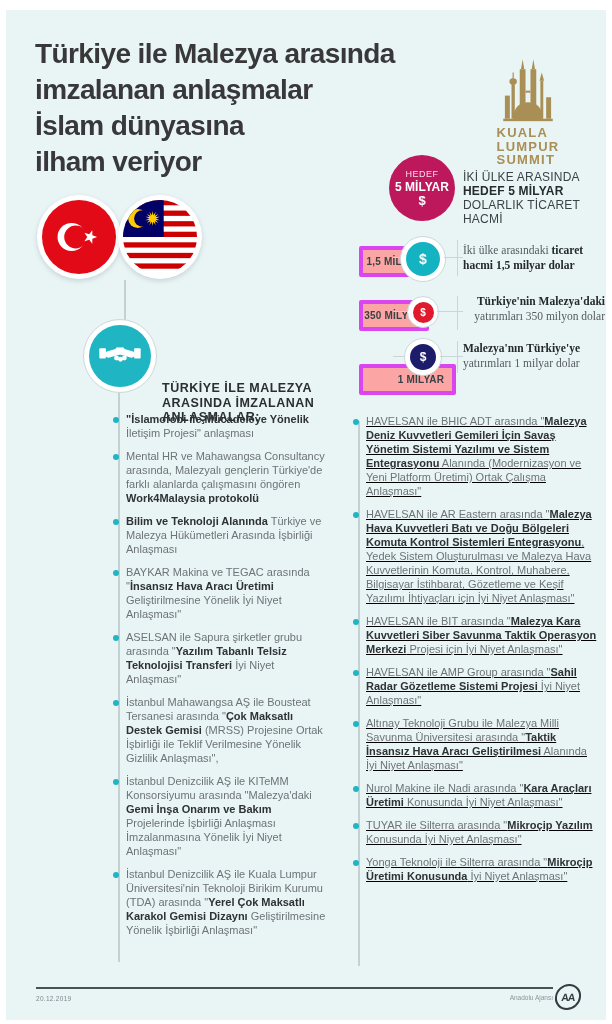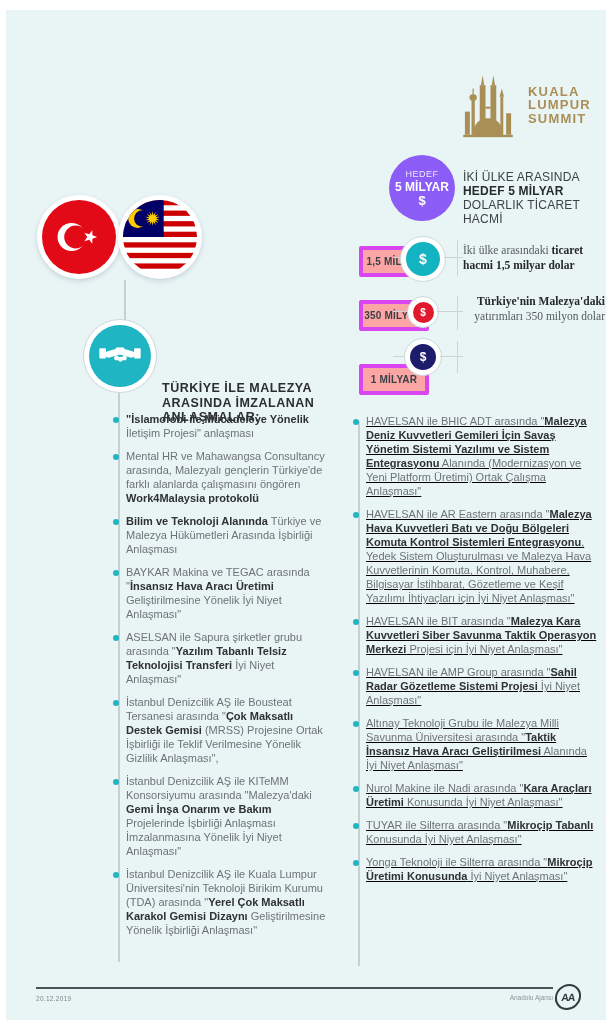--- a/index.html
+++ b/index.html
@@ -13,42 +13,42 @@
   
   .title{
     position:absolute;left:29px;top:26px;width:420px;
     font-size:28px;line-height:36px;font-weight:700;letter-spacing:-0.6px;
     color:#38383a;white-space:pre-line;
   }
   .subtitle{
     position:absolute;left:224px;top:131px;width:165px;
     font-size:13px;line-height:15.5px;font-weight:700;color:#3f4042;white-space:pre-line;
   }
-  .summit{position:absolute;left:457px;top:62px;width:130px;display:flex;align-items:center;gap:15px;}
+  .summit{position:absolute;left:457px;top:46px;width:130px;display:flex;align-items:center;gap:4px;flex-direction:column;}
   .summit svg{display:block;}
   .summit-name{
     font-size:13px;line-height:13.5px;font-weight:700;letter-spacing:1.2px;
     color:var(--gold,#a98f56);white-space:pre-line;
   }
 
   
   .flag{position:absolute;width:74px;height:74px;background:#fff;border-radius:50%;
         padding:5px;box-shadow:0 2px 5px rgba(40,70,75,.18);}
   .flag svg{display:block;width:74px;height:74px;}
   .flag-turkey{left:31px;top:185px;}
   .flag-malaysia{left:112px;top:185px;}
 
   
   .vline{position:absolute;width:2px;background:#c3d1d3;}
   .hline{position:absolute;height:1px;background:#c9d5d7;}
 
   
   .target-circle{
     position:absolute;left:383px;top:145px;width:66px;height:66px;border-radius:50%;
-    background:#8b5cf6;color:#fff;display:flex;flex-direction:column;
+    background:#be185d;color:#fff;display:flex;flex-direction:column;
     align-items:center;justify-content:center;text-align:center;
   }
   .target-circle .t1{font-size:9px;letter-spacing:.5px;opacity:.85;line-height:11px;}
   .target-circle .t2{font-size:12px;font-weight:700;line-height:14px;}
   .target-circle .t3{font-size:13px;font-weight:700;line-height:14px;}
   .target-desc{
     position:absolute;left:457px;top:160px;width:142px;
     font-size:12px;line-height:14px;letter-spacing:.2px;color:#3c4346;
   }
   .seg .b,.target-desc .b{font-weight:700;color:#262b2d;}
@@ -91,20 +91,24 @@
   .agency{position:absolute;left:457px;top:984px;width:90px;text-align:right;font-size:6.5px;color:#8d9699;}
   .aa-logo{position:absolute;left:549px;top:974px;width:22px;height:22px;border:2.5px solid #333d40;
            border-radius:50%;display:flex;align-items:center;justify-content:center;
            font-size:10.5px;font-weight:900;color:#333d40;letter-spacing:-1px;transform:skewX(-6deg);background:transparent;}
 </style>
 </head>
 <body>
 
 <div class="canvas">
 
+  <div class="title">Türkiye ile Malezya arasında
+imzalanan anlaşmalar
+İslam dünyasına
+ilham veriyor</div>
 
   <div class="summit">
     <span>
       <svg width="50" height="66" viewBox="0 0 60 80" fill="#a98f56">
         <rect x="2" y="48" width="6" height="28"></rect>
         <rect x="10" y="34" width="4" height="42"></rect>
           <ellipse cx="12" cy="31" rx="4.5" ry="4"></ellipse>
           <rect x="11.3" y="20" width="1.4" height="8"></rect>
         <polygon points="23.5,4 21.5,16 25.5,16"></polygon>
           <rect x="20" y="16" width="7" height="60"></rect>
@@ -177,27 +181,28 @@
 
   <div class="stat-box" style="top:290px;">350 MİLYON</div>
   <div class="hline" style="left:387px;top:301px;width:14px;"></div>
   <div class="ring" style="left:401px;top:286px;width:30px;height:30px;">
     <div class="coin" style="width: 21px; height: 21px; font-size: 10px; background: rgb(225, 25, 45);">$</div>
   </div>
   <div class="hline" style="left:431px;top:301px;width:26px;"></div>
   <div class="vline" style="left:451px;top:286px;height:34px;width:1px;background:#c9d5d7;"></div>
   <div class="stat-desc" style="top:284px;text-align:right;"><span class="b">Türkiye'nin Malezya'daki</span><span> yatırımları 350 milyon dolar</span></div>
 
-  <div class="stat-box" style="top:354px;">1 MİLYAR</div>
+  <div class="stat-box" style="top:354px;padding-left:27px;">1 MİLYAR</div>
   <div class="hline" style="left:387px;top:346px;width:11px;"></div>
   <div class="ring" style="left:398px;top:328px;width:36px;height:36px;">
     <div class="coin" style="width: 26px; height: 26px; font-size: 12px; background: rgb(28, 28, 106);">$</div>
   </div>
   <div class="hline" style="left:434px;top:346px;width:23px;"></div>
   <div class="vline" style="left:451px;top:331px;height:32px;width:1px;background:#c9d5d7;"></div>
+  <div class="stat-desc" style="top:331px;"><span class="b">Malezya'nın Türkiye'ye</span><span> yatırımları 1 milyar dolar</span></div>
 
   <div class="hand-ring">
     <div class="hand-circle">
       <span>
         <svg width="44" height="44" viewBox="0 0 100 100" fill="#ffffff">
           <rect x="3" y="37" width="15" height="23" rx="2"></rect>
           <rect x="82" y="37" width="15" height="23" rx="2"></rect>
           <rect x="16" y="39" width="46" height="15" rx="7.5" transform="rotate(-16 39 46.5)"></rect>
           <rect x="38" y="39" width="46" height="15" rx="7.5" transform="rotate(16 61 46.5)"></rect>
           <circle cx="42" cy="59" r="5.5"></circle>
@@ -227,21 +232,21 @@
       <li>
         <span class="dot"></span>
         <p><span>BAYKAR Makina ve TEGAC arasında "</span><span class="b">İnsansız Hava Aracı Üretimi</span><span> Geliştirilmesine Yönelik İyi Niyet Anlaşması"</span></p>
       </li>
       <li>
         <span class="dot"></span>
         <p><span>ASELSAN ile Sapura şirketler grubu arasında "</span><span class="b">Yazılım Tabanlı Telsiz Teknolojisi Transferi</span><span> İyi Niyet Anlaşması"</span></p>
       </li>
       <li>
         <span class="dot"></span>
-        <p><span>İstanbul Denizcilik AŞ ile Bousteat Tersanesi arasında "</span><span class="b">Çok Maksatlı Destek Gemisi</span><span> (MRSS) Projesine Ortak İşbirliği ile Teklif Verilmesine Yönelik Gizlilik Anlaşması",</span></p>
+        <p><span>İstanbul Mahawangsa AŞ ile Bousteat Tersanesi arasında "</span><span class="b">Çok Maksatlı Destek Gemisi</span><span> (MRSS) Projesine Ortak İşbirliği ile Teklif Verilmesine Yönelik Gizlilik Anlaşması",</span></p>
       </li>
       <li>
         <span class="dot"></span>
         <p><span>İstanbul Denizcilik AŞ ile KITeMM Konsorsiyumu arasında "Malezya'daki </span><span class="b">Gemi İnşa Onarım ve Bakım</span><span> Projelerinde İşbirliği Anlaşması İmzalanmasına Yönelik İyi Niyet Anlaşması"</span></p>
       </li>
       <li>
         <span class="dot"></span>
         <p><span>İstanbul Denizcilik AŞ ile Kuala Lumpur Üniversitesi'nin Teknoloji Birikim Kurumu (TDA) arasında "</span><span class="b">Yerel Çok Maksatlı Karakol Gemisi Dizaynı</span><span> Geliştirilmesine Yönelik İşbirliği Anlaşması"</span></p>
       </li>
     </ul>
@@ -265,21 +270,21 @@
       <li>
         <span class="dot"></span>
         <p><span>Altınay Teknoloji Grubu ile Malezya Milli Savunma Üniversitesi arasında "</span><span class="b">Taktik İnsansız Hava Aracı Geliştirilmesi</span><span> Alanında İyi Niyet Anlaşması"</span></p>
       </li>
       <li>
         <span class="dot"></span>
         <p><span>Nurol Makine ile Nadi arasında "</span><span class="b">Kara Araçları Üretimi</span><span> Konusunda İyi Niyet Anlaşması"</span></p>
       </li>
       <li>
         <span class="dot"></span>
-        <p><span>TUYAR ile Silterra arasında "</span><span class="b">Mikroçip Tabanlı</span><span> Konusunda İyi Niyet Anlaşması"</span></p>
+        <p><span>TUYAR ile Silterra arasında "</span><span class="b">Mikroçip Yazılım</span><span> Konusunda İyi Niyet Anlaşması"</span></p>
       </li>
       <li>
         <span class="dot"></span>
         <p><span>Yonga Teknoloji ile Silterra arasında "</span><span class="b">Mikroçip Üretimi Konusunda</span><span> İyi Niyet Anlaşması"</span></p>
       </li>
     </ul>
 
   <div class="footer-line"></div>
   <div class="date">20.12.2019</div>
   <div class="agency">Anadolu Ajansı</div>

